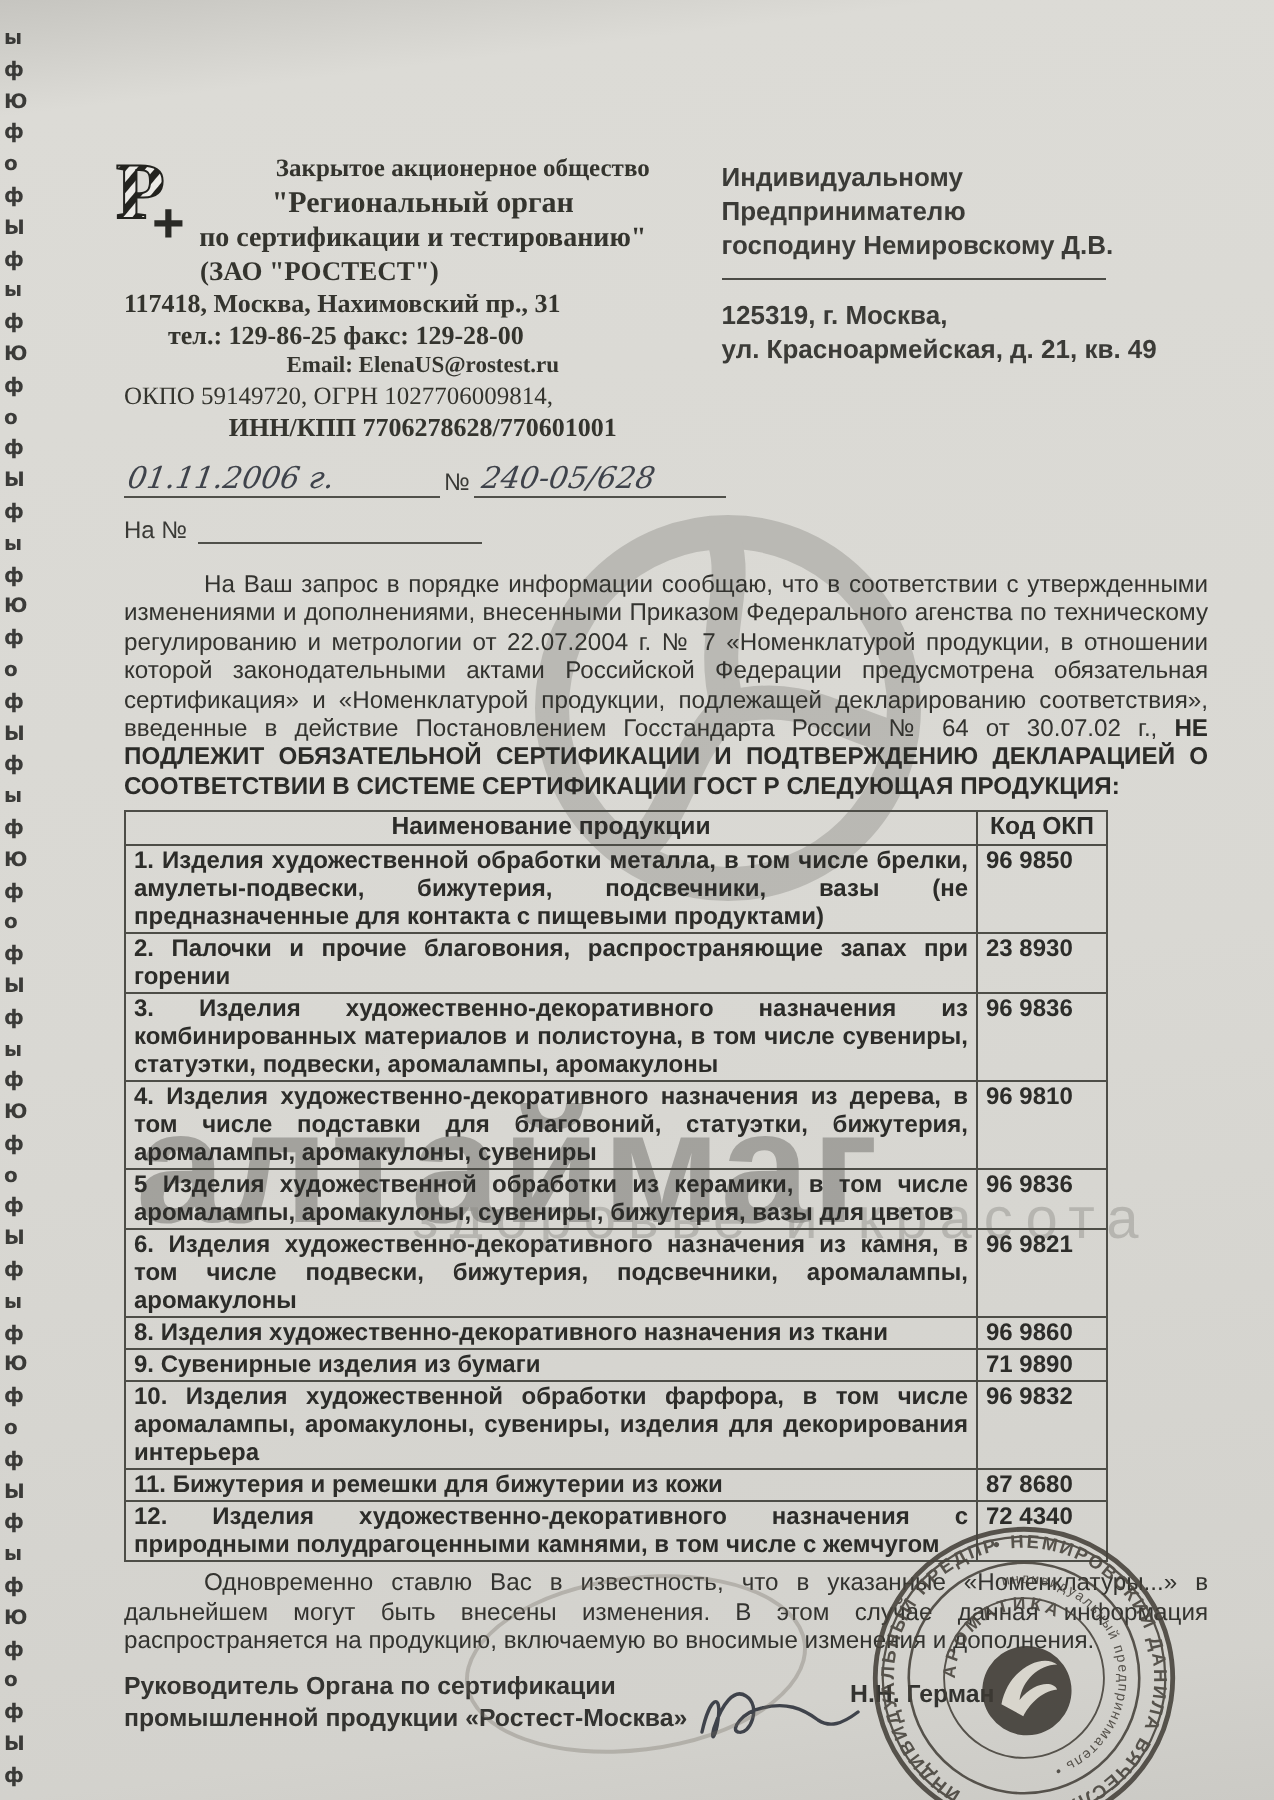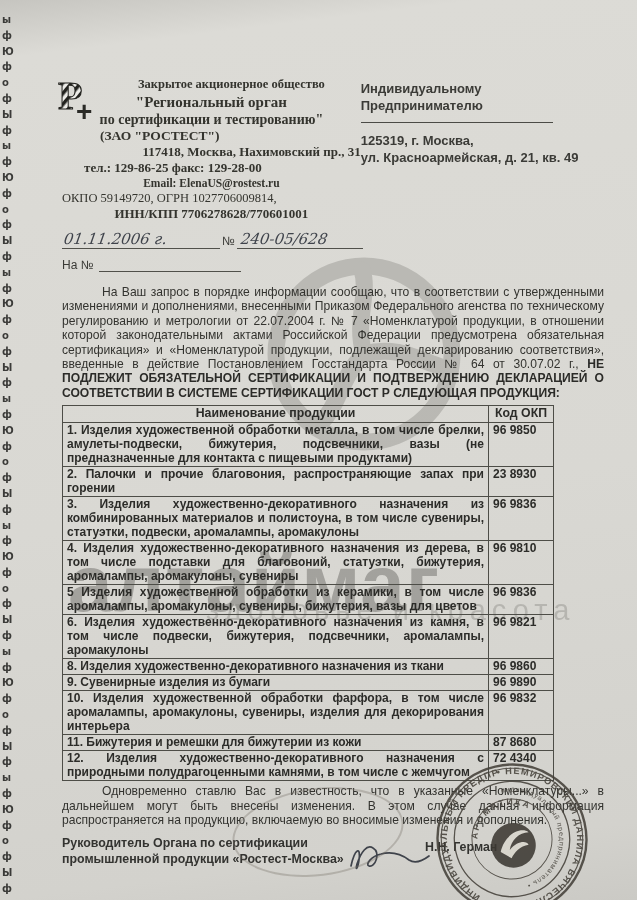--- a/index.html
+++ b/index.html
@@ -32,21 +32,21 @@
   .content{position:relative;z-index:2;padding:76px 33px 0 62px;}
   
   .hdr{display:flex;justify-content:space-between;}
   .lh-left{position:relative;width:312px;text-align:center;
     font-family:"Liberation Serif",serif;color:#34342e;}
   .lh-logo{position:absolute;left:-5px;top:0;}
   .lh-l0{font-size:12.5px;font-weight:bold;padding-left:40px;line-height:17px;}
   .lh-l1{font-size:15px;font-weight:bold;line-height:18px;}
   .lh-l2{font-size:14px;font-weight:bold;line-height:17px;}
   .lh-l3{font-size:13.5px;font-weight:bold;line-height:16px;text-align:left;padding-left:38px;}
-  .lh-l4{font-size:13px;font-weight:bold;line-height:16px;text-align:right;}
+  .lh-l4{font-size:13px;font-weight:bold;line-height:16px;text-align:left;}
   .lh-l5{font-size:13px;font-weight:bold;line-height:16px;text-align:left;padding-left:22px;}
   .lh-l6{font-size:11.5px;font-weight:bold;line-height:15px;}
   .lh-l7{font-size:12.5px;line-height:15px;text-align:left;}
   .lh-l8{font-size:13px;font-weight:bold;line-height:16px;}
   .lh-right{width:254px;font-size:13px;font-weight:bold;line-height:17px;color:#3b3b37;padding-top:4px;}
   .lh-right .divider{border-bottom:1.5px solid #4b4b46;width:192px;margin:8px 0 9px 0;}
   
   .ref{margin-top:8px;font-size:12px;}
   .hand{font-family:"DejaVu Serif",serif;font-style:italic;display:inline-block;
     transform:skewX(-9deg);color:#3f434b;}
@@ -120,20 +120,21 @@
         <div class="lh-l2">по сертификации и тестированию"</div>
         <div class="lh-l3">(ЗАО "РОСТЕСТ")</div>
         <div class="lh-l4">117418, Москва, Нахимовский пр., 31</div>
         <div class="lh-l5">тел.: 129-86-25  факс: 129-28-00</div>
         <div class="lh-l6">Email: ElenaUS@rostest.ru</div>
         <div class="lh-l7">ОКПО 59149720, ОГРН 1027706009814,</div>
         <div class="lh-l8">ИНН/КПП 7706278628/770601001</div>
       </div>
       <div class="lh-right">
         <div>Индивидуальному Предпринимателю</div>
+        <div>господину Немировскому Д.В.</div>
         <div class="divider"></div>
         <div>125319, г. Москва,</div>
         <div>ул. Красноармейская, д. 21, кв. 49</div>
       </div>
     </div>
 
     <div class="ref">
       <div class="ref-line1">
         <span class="u-date"><span class="hand">01.11.2006 г.</span></span>
         <span class="no-label">№</span>
@@ -176,21 +177,21 @@
       <tr>
         <td class="name-c">6. Изделия художественно-декоративного назначения из камня, в том числе подвески, бижутерия, подсвечники, аромалампы, аромакулоны</td>
         <td class="code-c">96 9821</td>
       </tr>
       <tr>
         <td class="name-c">8. Изделия художественно-декоративного назначения из ткани</td>
         <td class="code-c">96 9860</td>
       </tr>
       <tr>
         <td class="name-c">9. Сувенирные изделия из бумаги</td>
-        <td class="code-c">96 9890</td>
+        <td class="code-c">71 9890</td>
       </tr>
       <tr>
         <td class="name-c">10. Изделия художественной обработки фарфора, в том числе аромалампы, аромакулоны, сувениры, изделия для декорирования интерьера</td>
         <td class="code-c">96 9832</td>
       </tr>
       <tr>
         <td class="name-c">11. Бижутерия и ремешки для бижутерии из кожи</td>
         <td class="code-c">87 8680</td>
       </tr>
       <tr>

